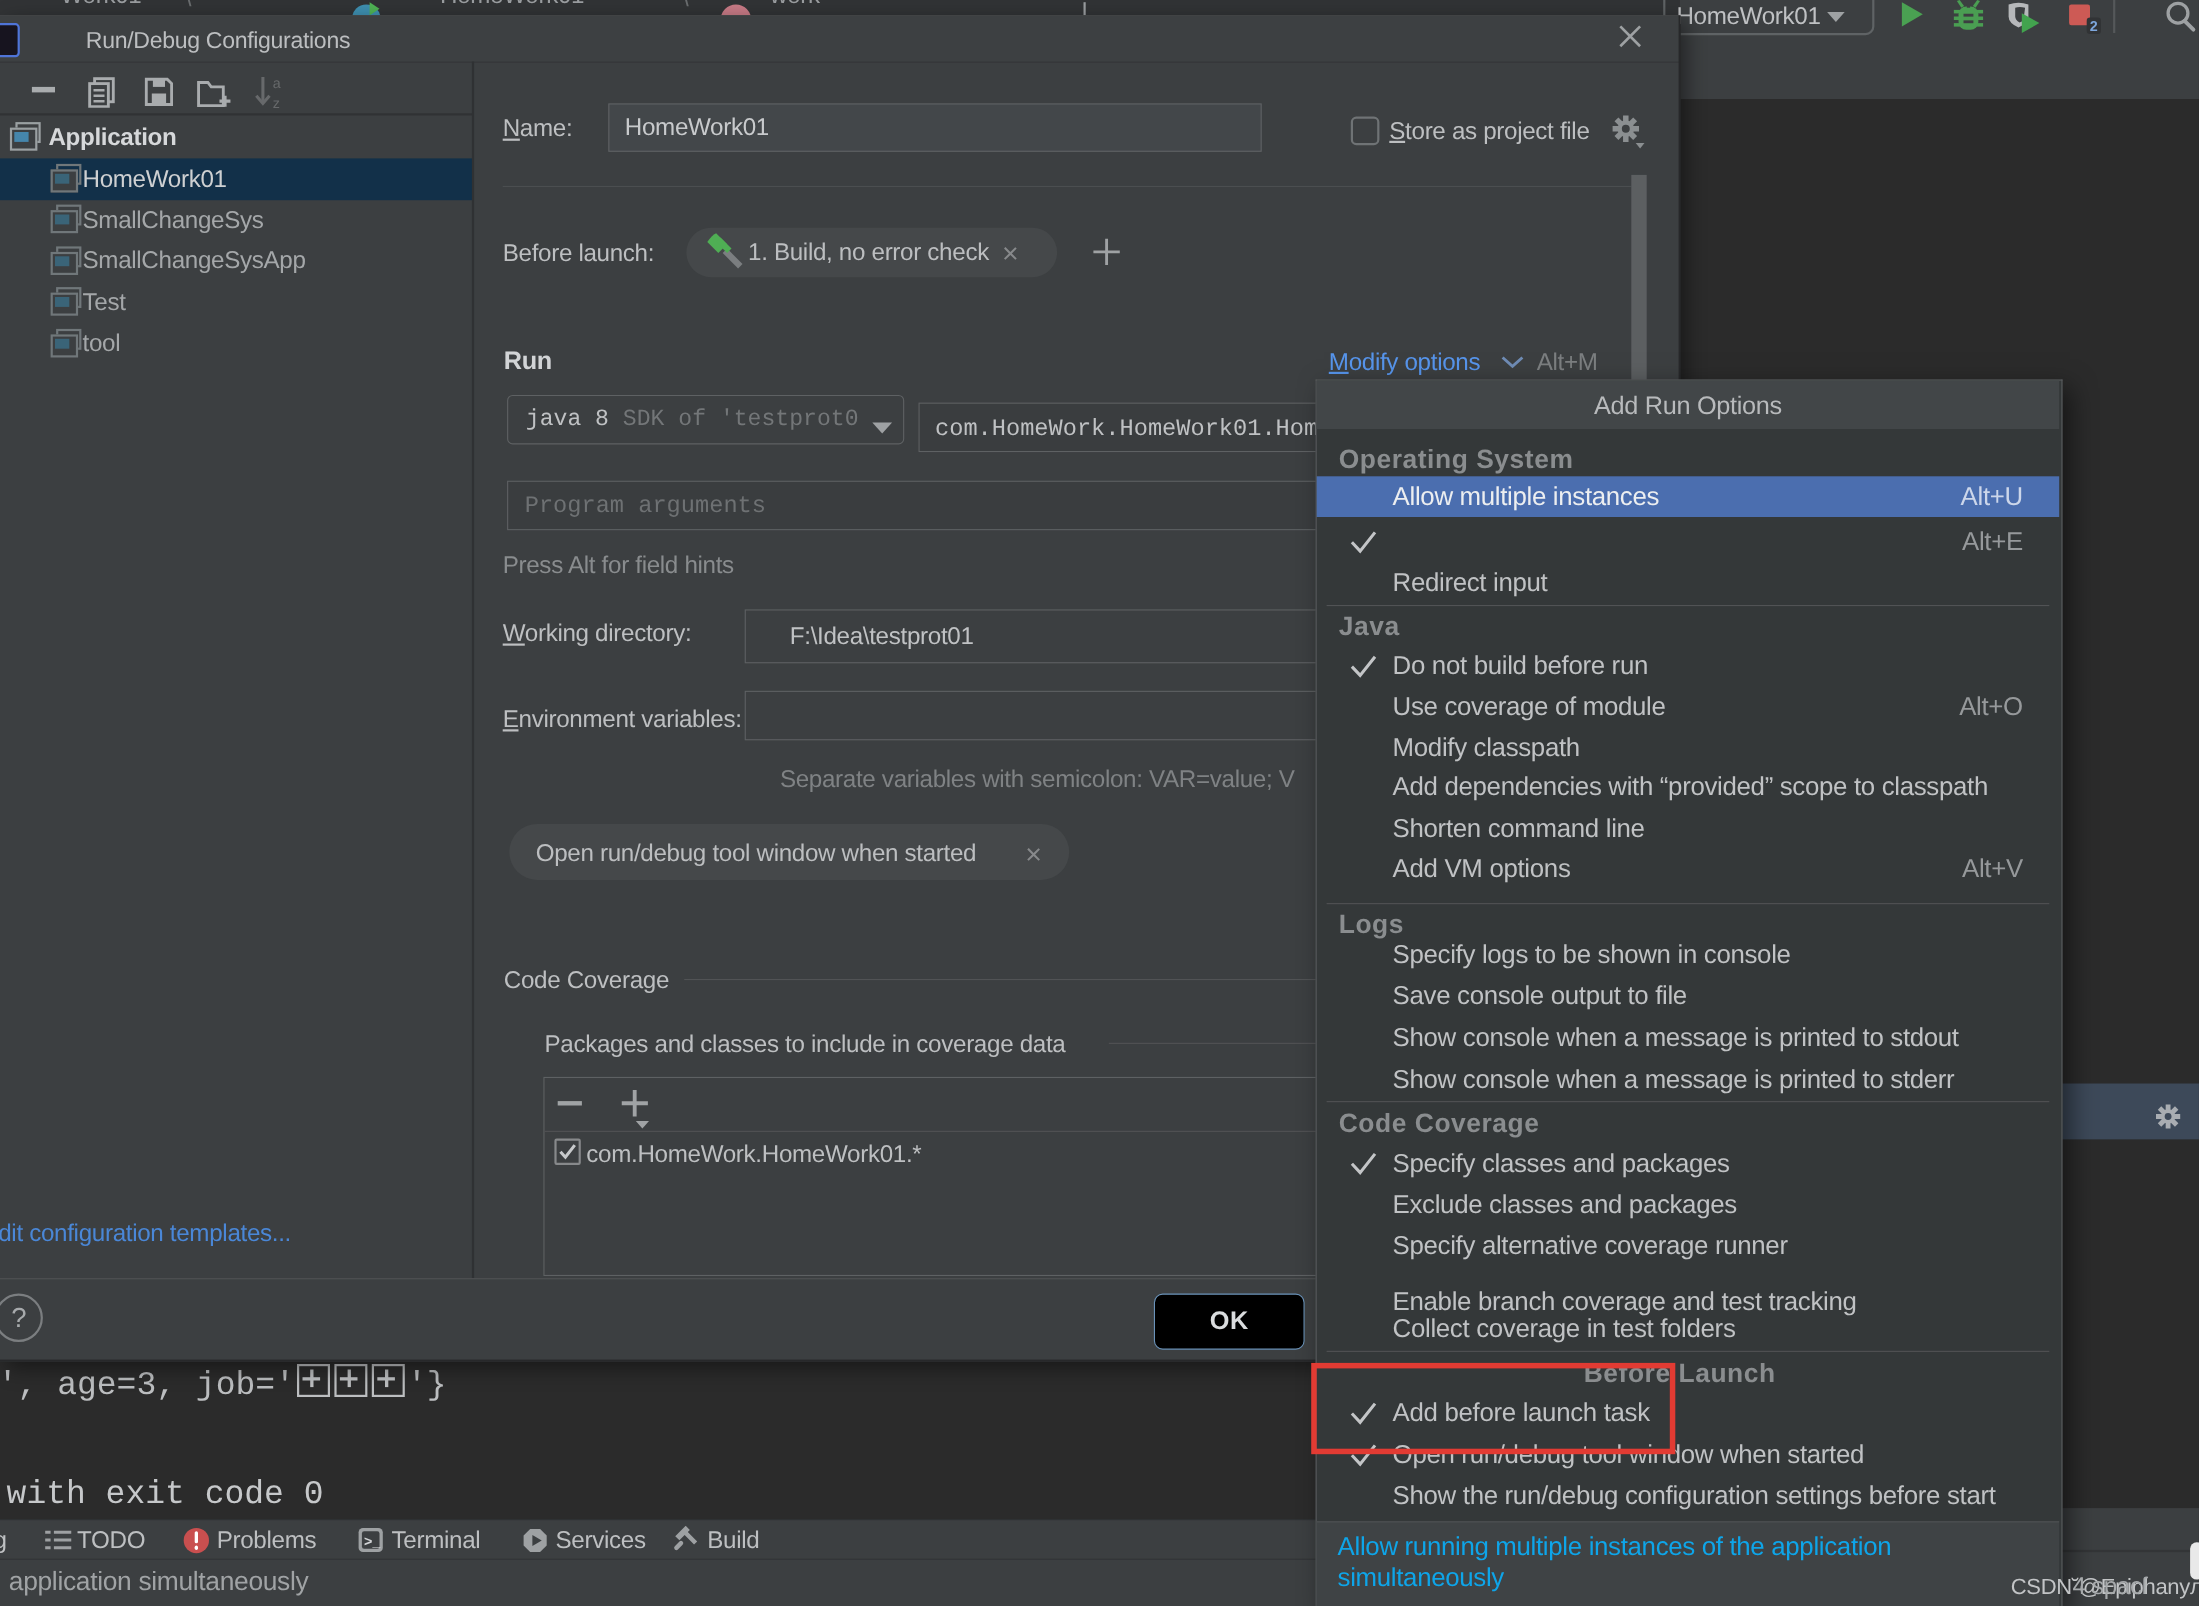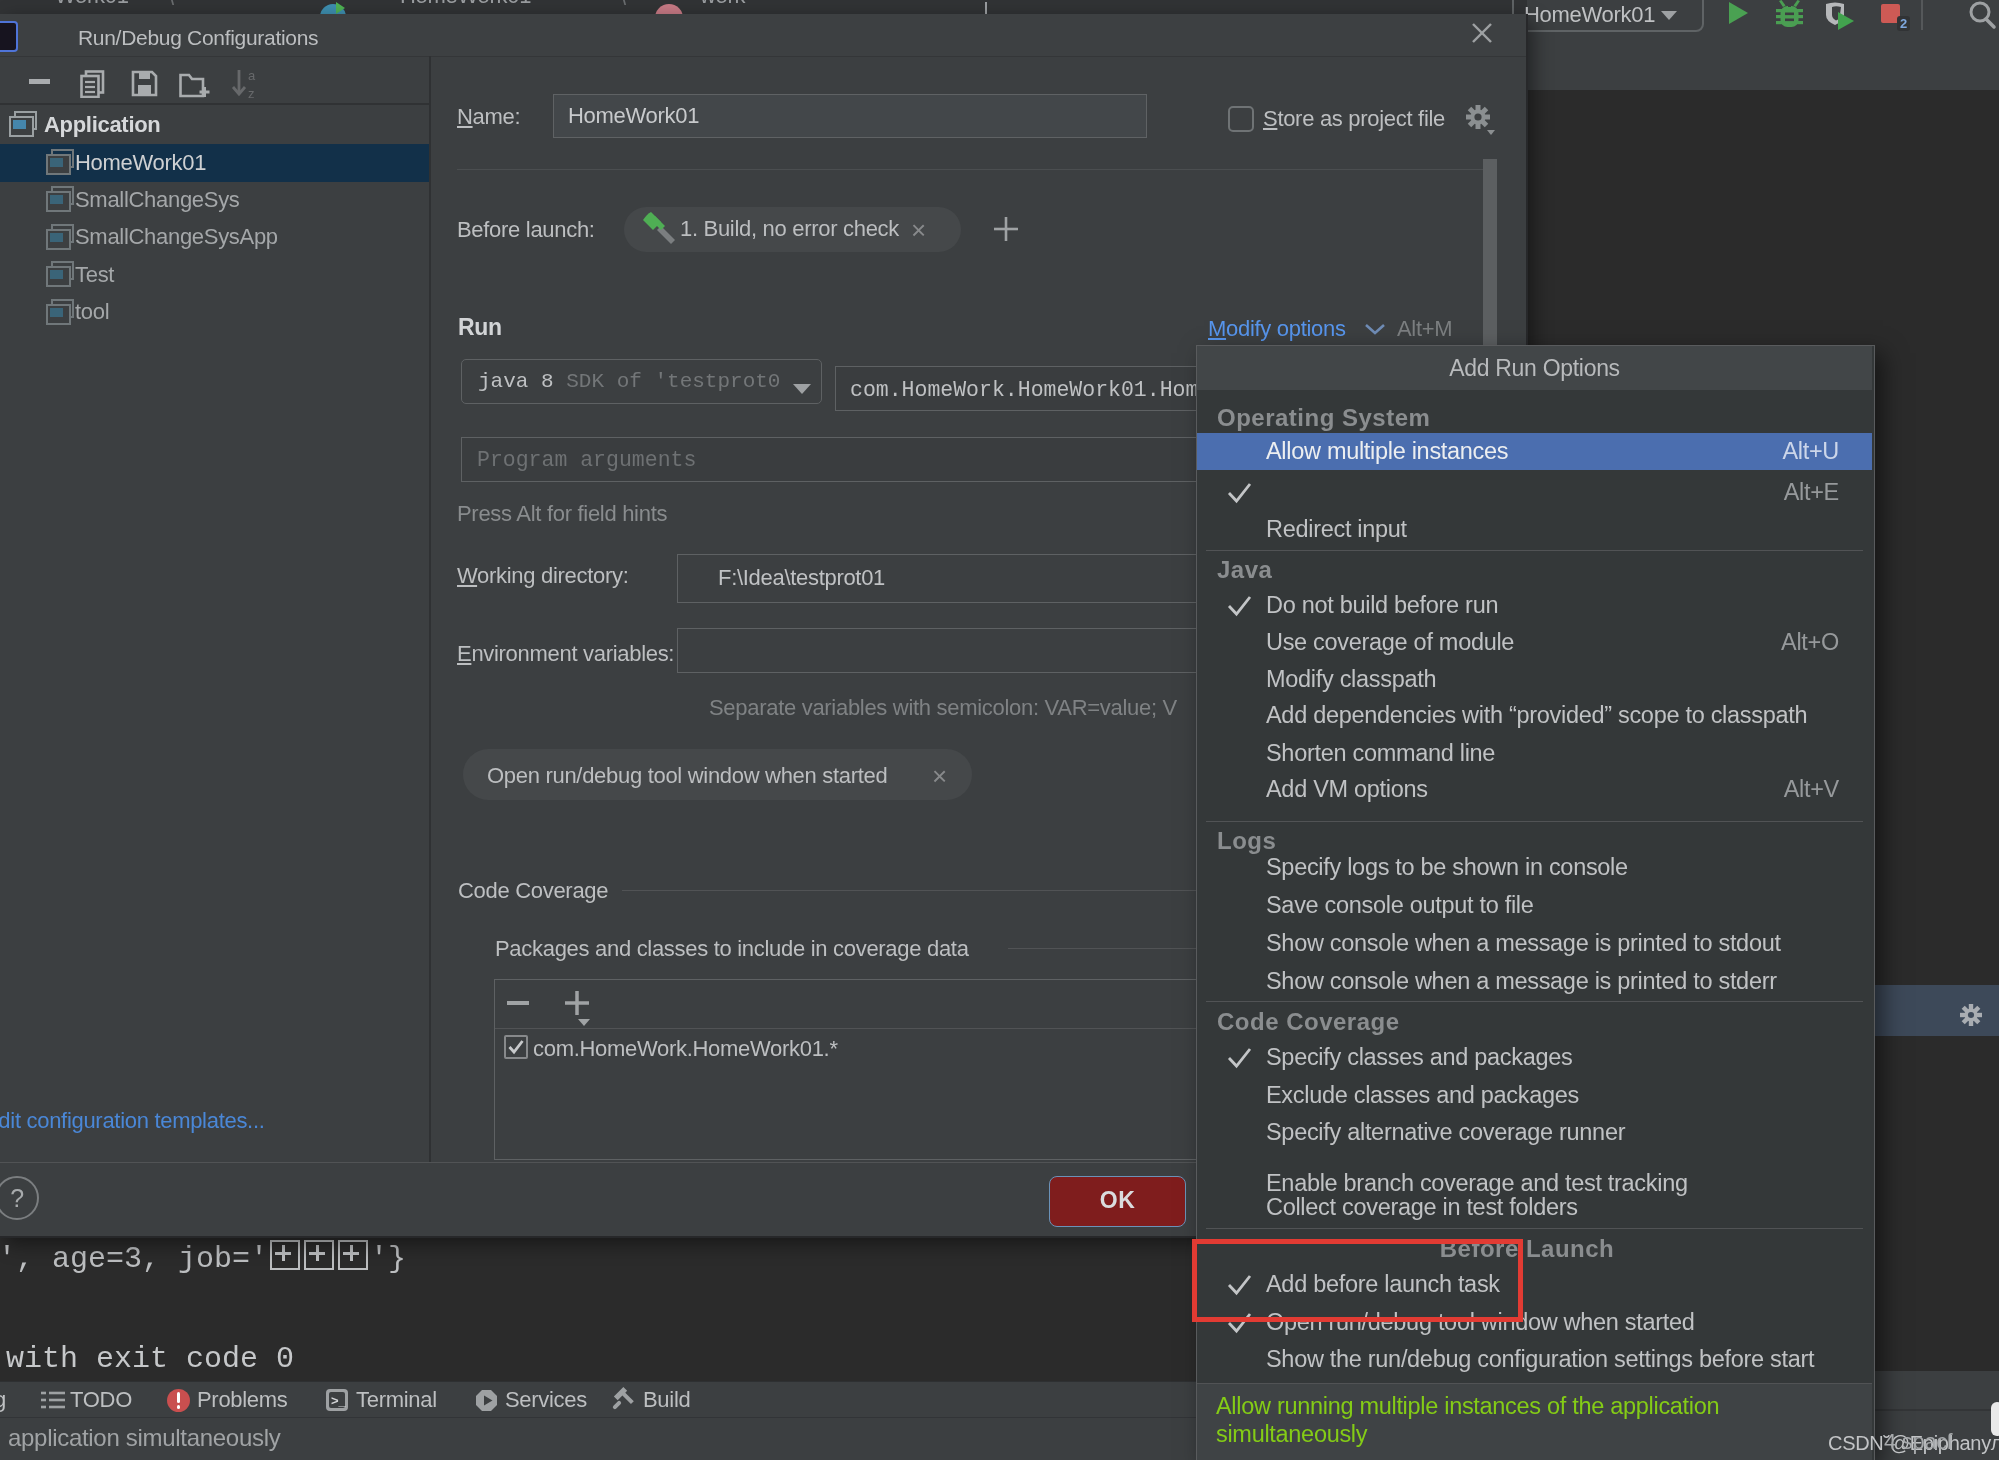--- a/index.html
+++ b/index.html
@@ -289,21 +289,21 @@
   </div>
 <div class="a" style="left:495px;top:1028px;width:986px;height:1px;background:#515355;"></div>
 <div class="a" style="left:504px;top:1035px;width:20px;height:20px;border:2px solid #87898b;border-radius:2px;">
     <svg width="20" height="20" viewBox="0 0 20 20" style="position:absolute;left:0;top:0">
       <path d="M3.5 10 L8 15 L16.5 4" fill="none" stroke="#c7c9cb" stroke-width="2.8"></path>
     </svg>
   </div>
 <div class="a" style="left:533px;top:1036px;color:#bdbfc1;">com.HomeWork.HomeWork01.*</div>
 <div class="a" style="left:0;top:1162px;width:1527px;height:1px;background:#515355;"></div>
 <div class="a" style="left:-5px;top:1176px;width:40px;height:40px;border:2.5px solid #7b7e80;border-radius:50%;color:#a7aaac;text-align:center;line-height:40px;font-size:25px;">?</div>
-<div class="a" style="left:1049px;top:1176px;width:135px;height:49px;background:#7f1d1d;border:1.5px solid #6a92b8;border-radius:8px;color:#dadcde;text-align:center;line-height:46px;font-size:23px;font-weight:bold;letter-spacing:0.5px;">OK</div>
+<div class="a" style="left:1049px;top:1176px;width:135px;height:49px;background:#000000;border:1.5px solid #6a92b8;border-radius:8px;color:#dadcde;text-align:center;line-height:46px;font-size:23px;font-weight:bold;letter-spacing:0.5px;">OK</div>
 <div class="a" style="left:1526px;top:14px;width:2px;height:1223px;background:#27282a;"></div>
 <div class="a" style="left:0;top:1236px;width:1528px;height:2px;background:#27282a;"></div>
 <div class="a" style="left:1483px;top:159px;width:14px;height:188px;background:#5c5f61;"></div>
 <div class="a" style="left:1196px;top:345px;width:677px;height:1115px;background:#343839;border:1px solid #595b5d;border-bottom:none;box-shadow:8px 8px 22px rgba(0,0,0,0.5);"></div>
 <div class="a" style="left:1197px;top:346px;width:675px;height:44px;background:#424648;text-align:center;line-height:44px;color:#b8babc;font-size:23px;">Add Run Options</div>
 <div class="a" style="left:1197px;top:399px;width:675px;height:37px;">
     <div class="a b" style="left:20px;top:0;width:620px;color:#8a8d8f;font-size:24px;letter-spacing:0.5px;line-height:37px;">Operating System</div>
   </div>
 <div class="a" style="left:1197px;top:433px;width:675px;height:37px;background:#4b6eaf;">
     <div class="a" style="left:69px;top:0;width:590px;color:#eceef0;font-size:23.5px;line-height:37px;white-space:nowrap;">Allow multiple instances</div>
@@ -396,16 +396,16 @@
 <div class="a" style="left:1197px;top:1304px;width:675px;height:37px;">
     <svg width="28" height="24" viewBox="0 0 28 24" style="position:absolute;left:29px;top:7px">
       <path d="M3 12 L10.5 20 L24 3" fill="none" stroke="#c3c5c7" stroke-width="2.8"></path>
     </svg>
     <div class="a" style="left:69px;top:0;width:590px;color:#c0c2c4;font-size:23.5px;line-height:37px;white-space:nowrap;">Open run/debug tool window when started</div>
   </div>
 <div class="a" style="left:1197px;top:1341px;width:675px;height:37px;">
     <div class="a" style="left:69px;top:0;width:590px;color:#c0c2c4;font-size:23.5px;line-height:37px;white-space:nowrap;">Show the run/debug configuration settings before start</div>
   </div>
 <div class="a" style="left:1197px;top:1383px;width:675px;height:77px;background:#3f4345;border-top:1px solid #515355;">
-    <div class="a" style="left:19px;top:8px;width:620px;color:#84cc16;font-size:23.5px;line-height:28px;">Allow running multiple instances of the application<br>simultaneously</div>
+    <div class="a" style="left:19px;top:8px;width:620px;color:#0ea5e9;font-size:23.5px;line-height:28px;">Allow running multiple instances of the application<br>simultaneously</div>
   </div>
 <div class="a" style="left:1192px;top:1239px;width:321px;height:73px;border:5px solid #e23b33;"></div>
 <div class="a" style="left:1828px;top:1432px;color:#c2c4c6;font-size:20px;">CSDN˘@Epiphanyљ</div>
 <div class="a" style="left:1884px;top:1429px;color:#a6a9ab;">4 spacſ</div>
 </body></html>

